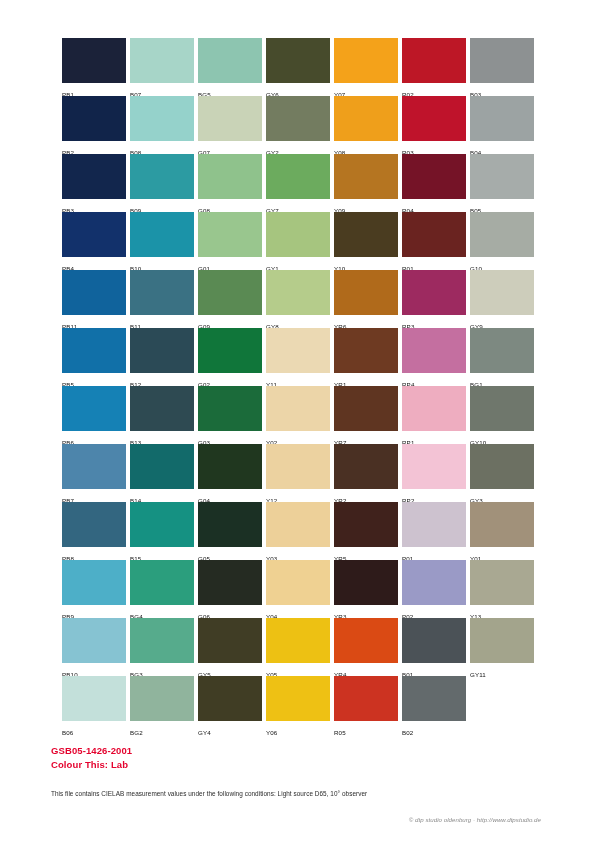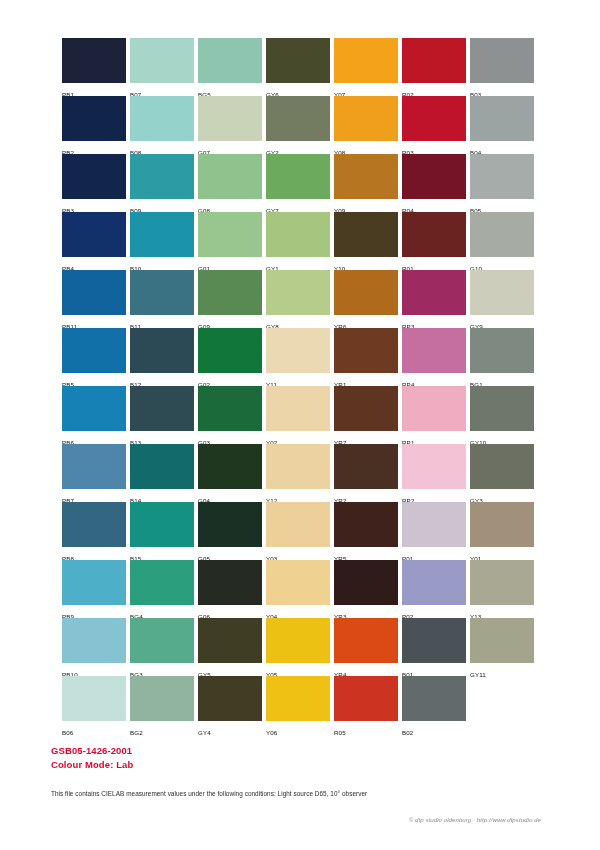--- a/index.html
+++ b/index.html
@@ -202,18 +202,18 @@
         <div class="swatch-cell"><span class="swatch-color" title="#403d24" style="background: rgb(64, 61, 36);"></span><span class="swatch-label">GY4</span></div>
         <div class="swatch-cell"><span class="swatch-color" title="#eec114" style="background: rgb(238, 193, 20);"></span><span class="swatch-label">Y06</span></div>
         <div class="swatch-cell"><span class="swatch-color" title="#cc3321" style="background: rgb(204, 51, 33);"></span><span class="swatch-label">R05</span></div>
         <div class="swatch-cell"><span class="swatch-color" title="#636a6c" style="background: rgb(99, 106, 108);"></span><span class="swatch-label">B02</span></div>
         <div class="swatch-cell empty"><span class="swatch-color" title=""></span><span class="swatch-label"></span></div>
       </div>
     </div>
 
   <div id="footer">
     <div class="footer-title">GSB05-1426-2001</div>
-    <div class="footer-title">Colour Mode: Lab</div>
+    <div class="footer-title">Colour This: Lab</div>
     <div class="footer-note">This file contains CIELAB measurement values under the following conditions:  Light source D65, 10° observer</div>
     <div class="footer-credit">© dtp studio oldenburg · http://www.dtpstudio.de</div>
   </div>
 
 </div>
 
 </body></html>

